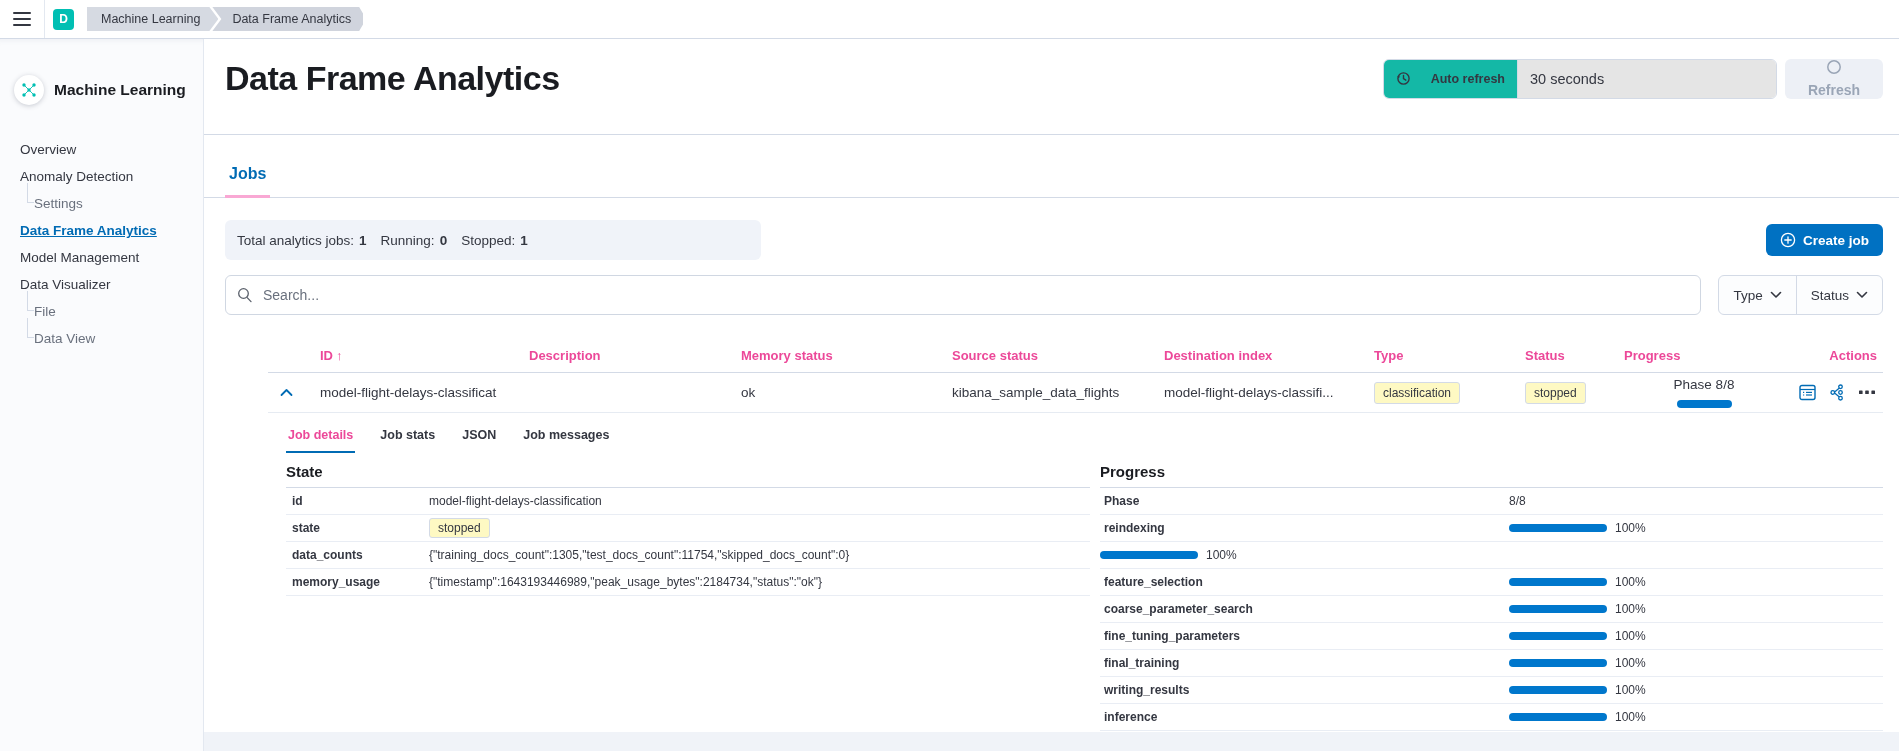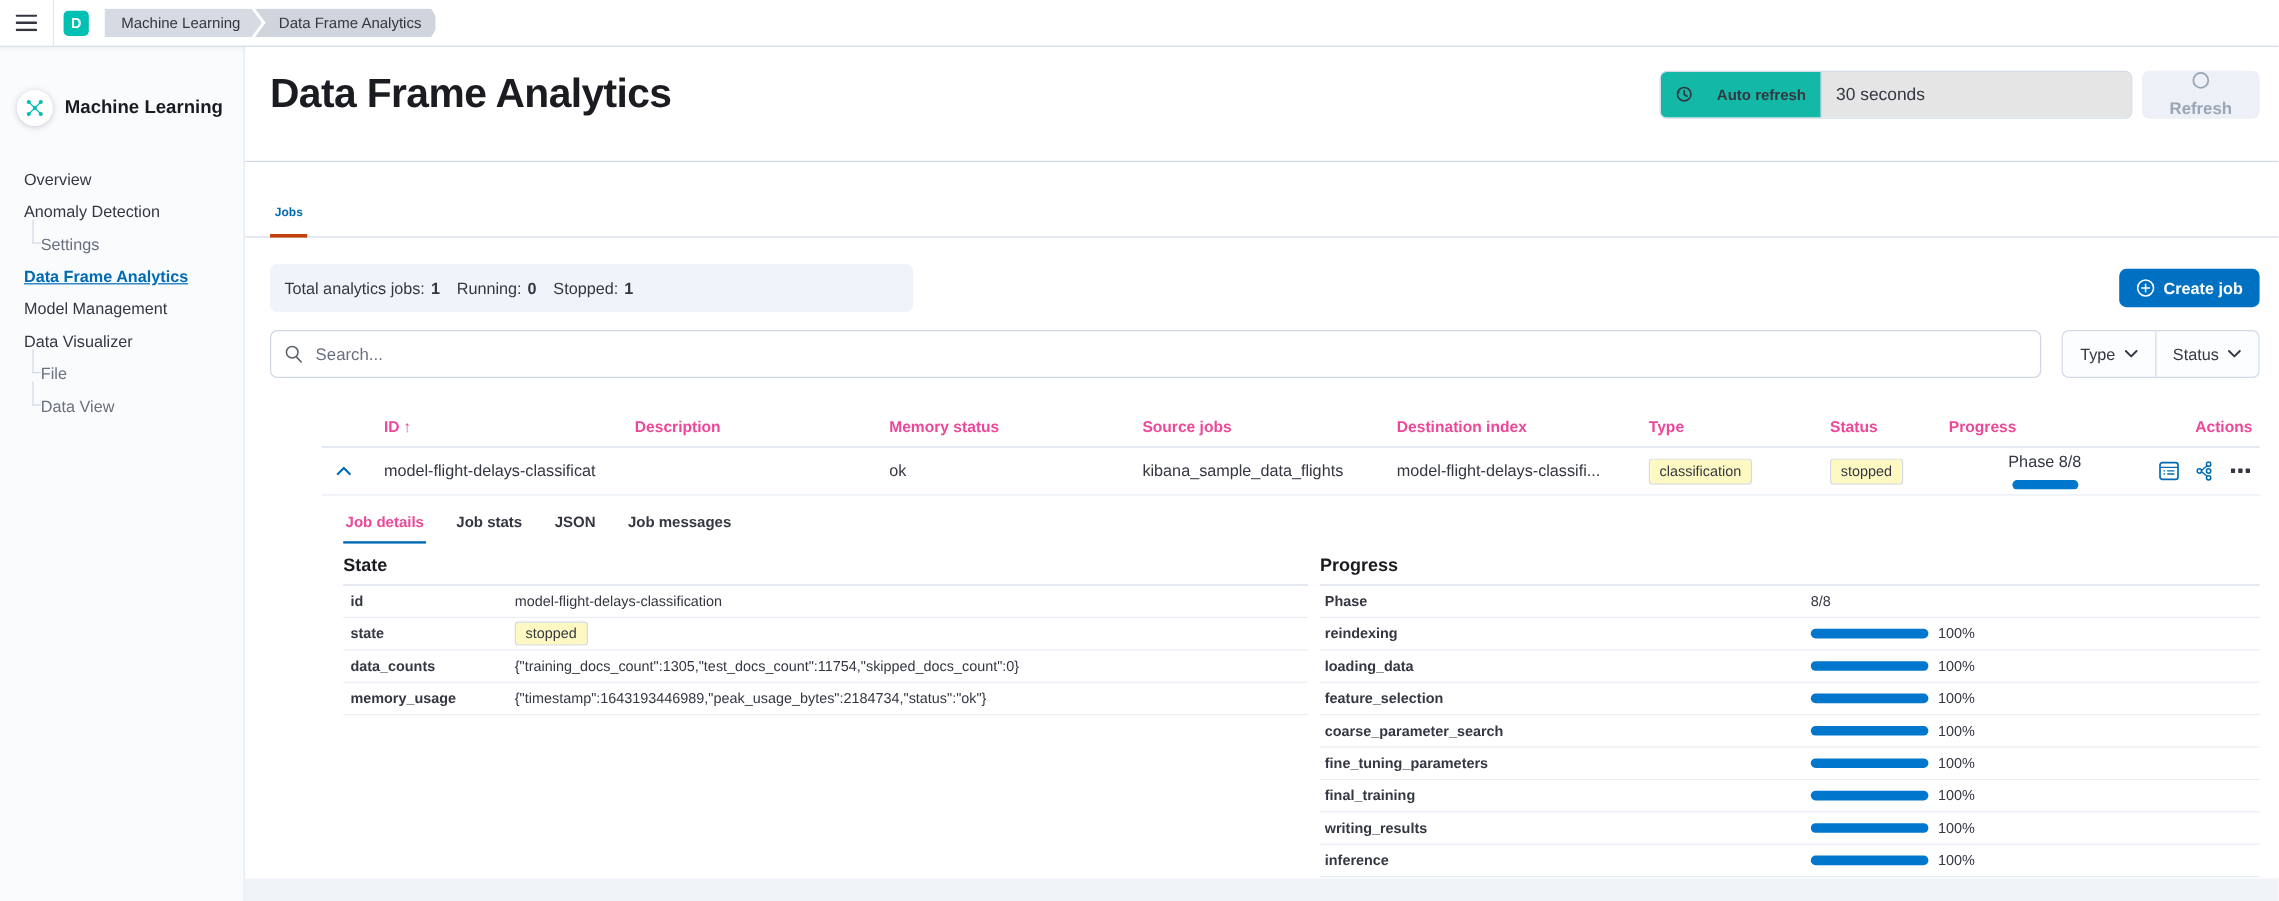--- a/index.html
+++ b/index.html
@@ -50,22 +50,22 @@
   .refresh-group { display: flex; height: 40px; border: 1px solid #D3DAE6; border-radius: 6px; overflow: hidden; background: #fff; }
   .refresh-prepend { display: flex; align-items: center; gap: 20px; background: #14b8a6;
     border-right: 1px solid #D3DAE6; padding: 0 12px; font-size: 12.5px; font-weight: 700; cursor: pointer; }
   .refresh-input { border: none; outline: none; width: 258px; padding: 0 12px; font-size: 14.5px;
     color: #343741; font-family: inherit; background: #e5e5e5; }
   .refresh-btn { height: 40px; width: 98px; border: none; border-radius: 6px; background: #edf0f6;
     color: #9aa5b6; font-size: 14px; font-weight: 700; font-family: inherit; display: flex;
     align-items: center; justify-content: center; gap: 7px; cursor: not-allowed; flex-direction: column; }
 
   .tabs-row { height: 63px; padding-left: 21px; border-bottom: 1px solid #D3DAE6; display: flex; align-items: flex-end; }
-  .main-tab { font-size: 10px; font-weight: 700; color: #006BB4; padding: 10px 4px 12px;
-    border-bottom: 3px solid #c2410c; margin-bottom: -1px; cursor: pointer; }
+  .main-tab { font-size: 16px; font-weight: 700; color: #006BB4; padding: 10px 4px 12px;
+    border-bottom: 3px solid #f9a8d4; margin-bottom: -1px; cursor: pointer; }
 
   .stats-row { margin: 22px 16px 0 21px; display: flex; align-items: center; }
   .stats-panel { width: 536px; height: 40px; background: #f0f3f9; border-radius: 6px;
     display: flex; align-items: center; padding-left: 12px; font-size: 13.5px; color: #343741; }
   .stats-panel b { font-weight: 700; margin-left: 5px; }
   .stats-panel .sep { margin-left: 14px; }
   .create-btn { margin-left: auto; height: 32px; padding: 0 14px; background: #0071C2; color: #fff;
     border: none; border-radius: 6px; font-size: 13.5px; font-weight: 700; font-family: inherit;
     display: flex; align-items: center; gap: 7px; cursor: pointer; }
 
@@ -269,21 +269,21 @@
       </button>
     </div>
   </div>
 
   <div class="jobs-table">
     <div class="tgrid thead">
       <div class="th no-pad"></div>
       <div class="th"><span>ID</span><span class="sort-arrow">↑</span></div>
       <div class="th">Description</div>
       <div class="th">Memory status</div>
-      <div class="th">Source jobs</div>
+      <div class="th">Source status</div>
       <div class="th">Destination index</div>
       <div class="th">Type</div>
       <div class="th">Status</div>
       <div class="th">Progress</div>
       <div class="th right">Actions</div>
     </div>
 
     <div class="tgrid trow">
       <div class="td expander">
         <span>
@@ -382,21 +382,20 @@
           <div class="dvalue">8/8</div>
         </div>
         <div class="drow">
           <div class="dlabel">reindexing</div>
           <div class="dvalue">
               <span class="pbar"></span>
               <span>100%</span>
             </div>
         </div>
         <div class="drow">
-          <div class="dlabel">loading_data</div>
           <div class="dvalue">
               <span class="pbar"></span>
               <span>100%</span>
             </div>
         </div>
         <div class="drow">
           <div class="dlabel">feature_selection</div>
           <div class="dvalue">
               <span class="pbar"></span>
               <span>100%</span>

